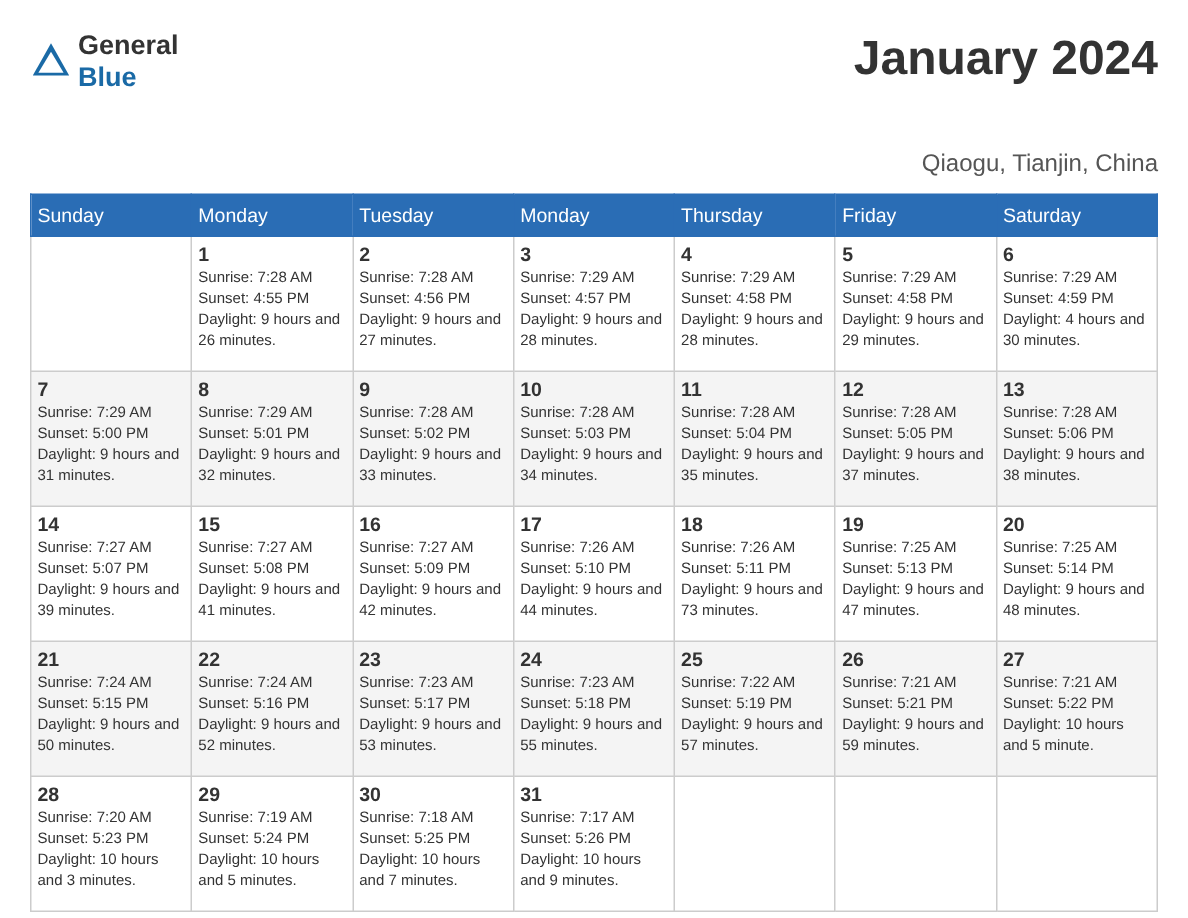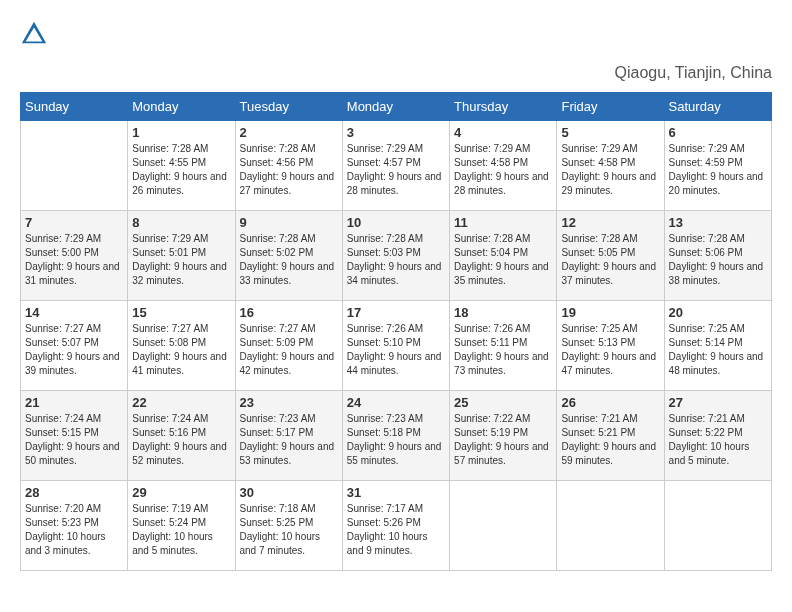--- a/index.html
+++ b/index.html
@@ -83,22 +83,27 @@
   </style>
 </head>
 <body>
 
 <div class="header">
   <div class="logo">
     <svg class="logo-icon" viewBox="0 0 30 30" xmlns="http://www.w3.org/2000/svg">
       <polygon points="15,2 28,25 2,25" fill="#1a6aa6"></polygon>
       <polygon points="15,8 24,23 6,23" fill="#fff"></polygon>
     </svg>
+    <div>
+      <span style="font-size:18px;font-weight:bold;color:#333;">General</span><br>
+      <span style="font-size:18px;font-weight:bold;color:#1a6aa6;">Blue</span>
+    </div>
   </div>
   <div class="title-block">
+    <div class="month-title">January 2024</div>
     <div class="location-title">Qiaogu, Tianjin, China</div>
   </div>
 </div>
 
 <table>
   <thead>
     <tr>
     <th>Sunday</th>
         <th>Monday</th>
         <th>Tuesday</th>
@@ -126,21 +131,21 @@
         <td>
           <span class="day-num">4</span>
           <div class="day-info"><span>Sunrise: 7:29 AM</span><br><span>Sunset: 4:58 PM</span><br><span>Daylight: 9 hours and 28 minutes.</span></div>
         </td>
         <td>
           <span class="day-num">5</span>
           <div class="day-info"><span>Sunrise: 7:29 AM</span><br><span>Sunset: 4:58 PM</span><br><span>Daylight: 9 hours and 29 minutes.</span></div>
         </td>
         <td>
           <span class="day-num">6</span>
-          <div class="day-info"><span>Sunrise: 7:29 AM</span><br><span>Sunset: 4:59 PM</span><br><span>Daylight: 9 hours and 20 minutes.</span></div>
+          <div class="day-info"><span>Sunrise: 7:29 AM</span><br><span>Sunset: 4:59 PM</span><br><span>Daylight: 4 hours and 30 minutes.</span></div>
         </td>
       </tr>
       <tr>
         <td>
           <span class="day-num">7</span>
           <div class="day-info"><span>Sunrise: 7:29 AM</span><br><span>Sunset: 5:00 PM</span><br><span>Daylight: 9 hours and 31 minutes.</span></div>
         </td>
         <td>
           <span class="day-num">8</span>
           <div class="day-info"><span>Sunrise: 7:29 AM</span><br><span>Sunset: 5:01 PM</span><br><span>Daylight: 9 hours and 32 minutes.</span></div>

